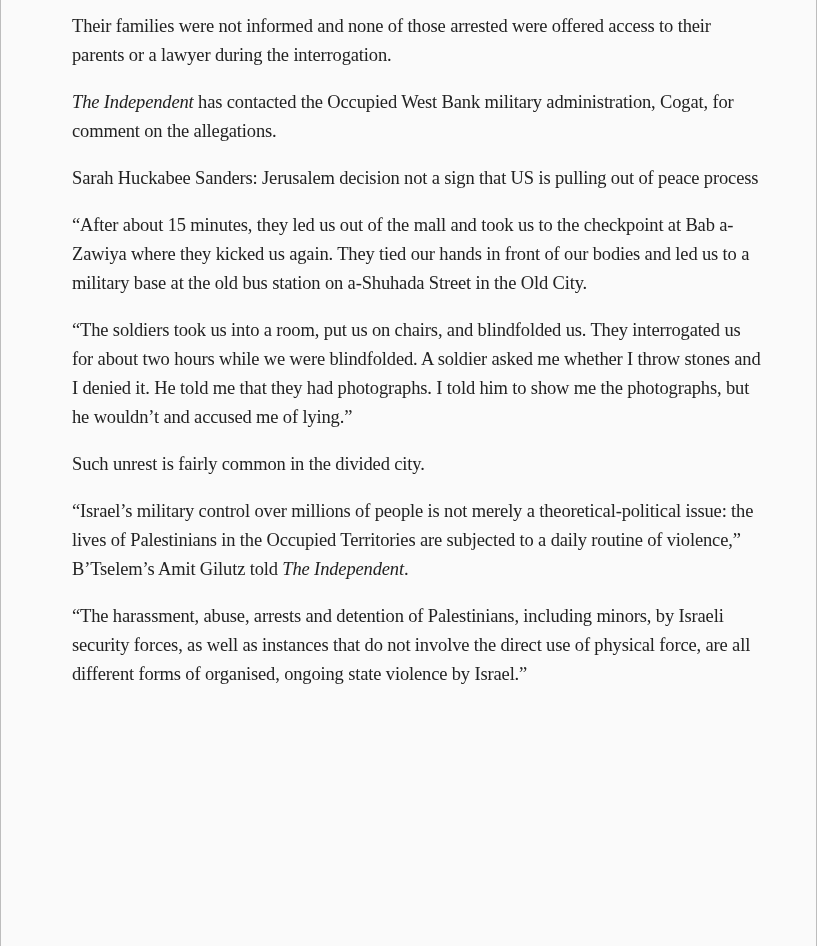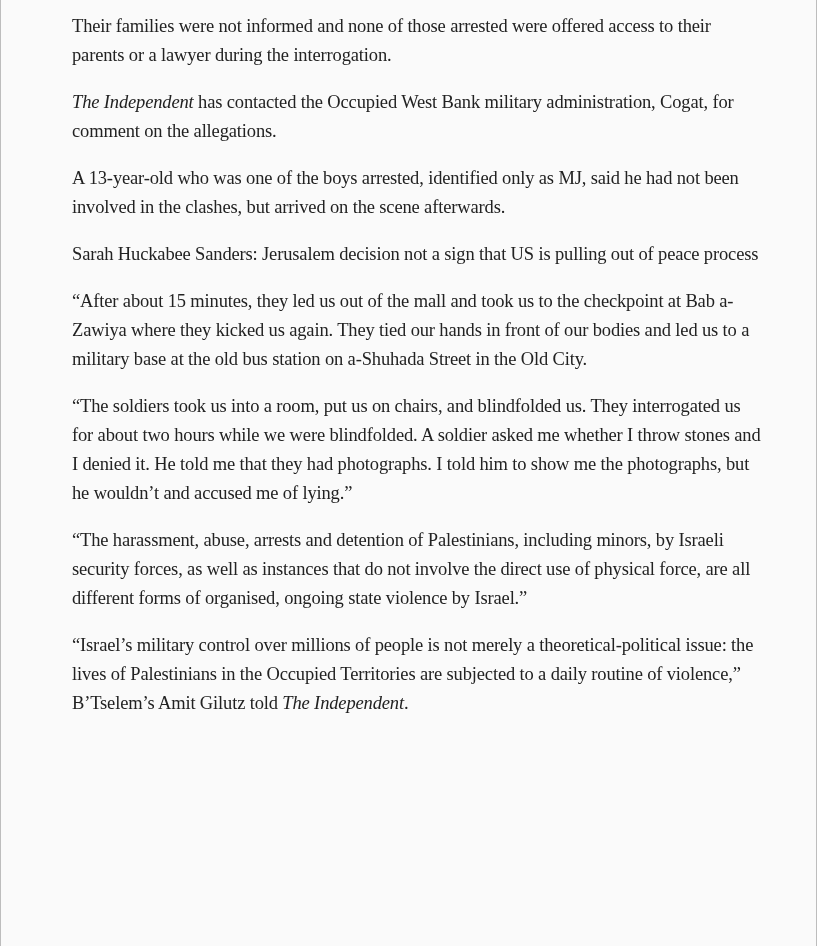--- a/index.html
+++ b/index.html
@@ -43,31 +43,31 @@
 
 <div class="frame">
   <div class="article">
     <p>
       <span>Their families were not informed and none of those arrested were offered access to their parents or a lawyer during the interrogation.</span>
     </p>
     <p>
       <em>The Independent</em><span> has contacted the Occupied West Bank military administration, Cogat, for comment on the allegations.</span>
     </p>
     <p>
-      <span>A 13-year-old who was one of the boys arrested, identified only as MJ, said he had not been involved in the clashes, but arrived on the scene afterwards.</span>
-    </p>
-    <p>
       <span>Sarah Huckabee Sanders: Jerusalem decision not a sign that US is pulling out of peace process</span>
     </p>
     <p>
       <span>“After about 15 minutes, they led us out of the mall and took us to the checkpoint at Bab a-Zawiya where they kicked us again. They tied our hands in front of our bodies and led us to a military base at the old bus station on a-Shuhada Street in the Old City.</span>
     </p>
     <p>
       <span>“The soldiers took us into a room, put us on chairs, and blindfolded us. They interrogated us for about two hours while we were blindfolded. A soldier asked me whether I throw stones and I denied it. He told me that they had photographs. I told him to show me the photographs, but he wouldn’t and accused me of lying.”</span>
     </p>
     <p>
-      <span>“The harassment, abuse, arrests and detention of Palestinians, including minors, by Israeli security forces, as well as instances that do not involve the direct use of physical force, are all different forms of organised, ongoing state violence by Israel.”</span>
+      <span>Such unrest is fairly common in the divided city.</span>
     </p>
     <p>
       <span>“Israel’s military control over millions of people is not merely a theoretical-political issue: the lives of Palestinians in the Occupied Territories are subjected to a daily routine of violence,” B’Tselem’s Amit Gilutz told </span><em>The Independent</em><span>.</span>
+    </p>
+    <p>
+      <span>“The harassment, abuse, arrests and detention of Palestinians, including minors, by Israeli security forces, as well as instances that do not involve the direct use of physical force, are all different forms of organised, ongoing state violence by Israel.”</span>
     </p>
   </div>
 </div>
 
 </body></html>

